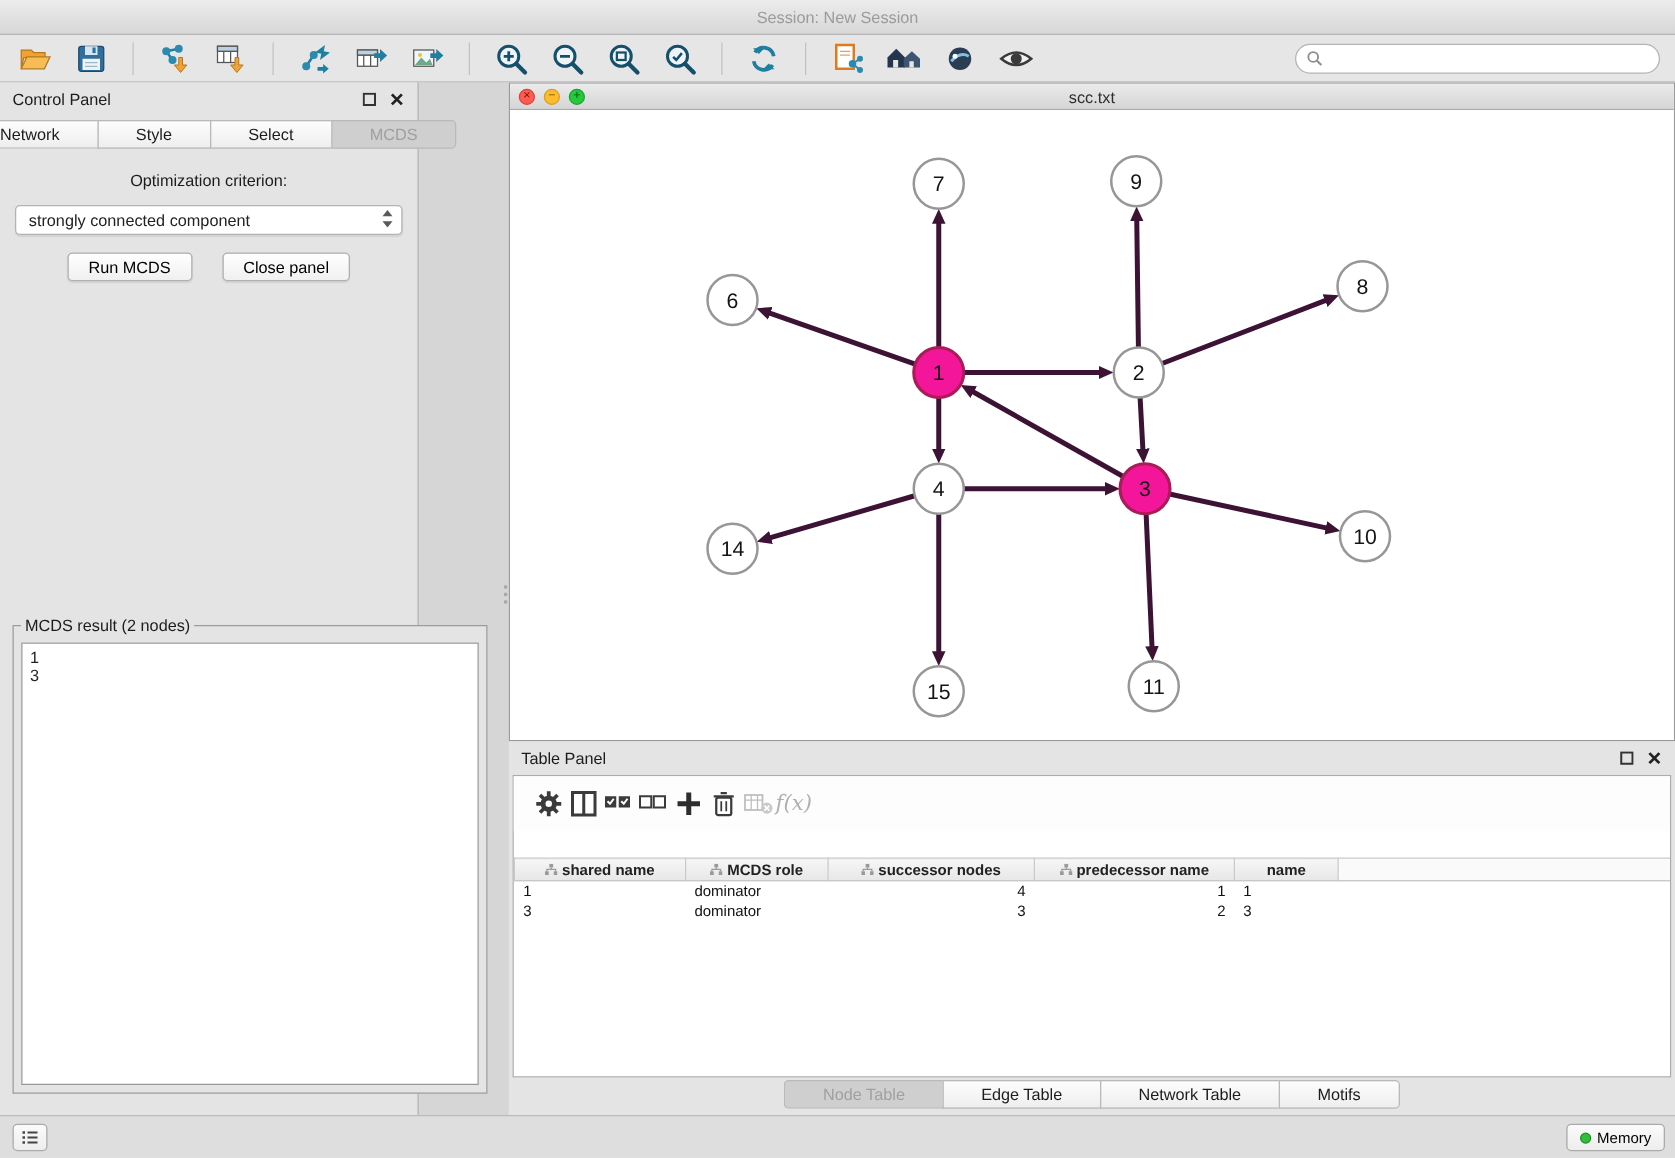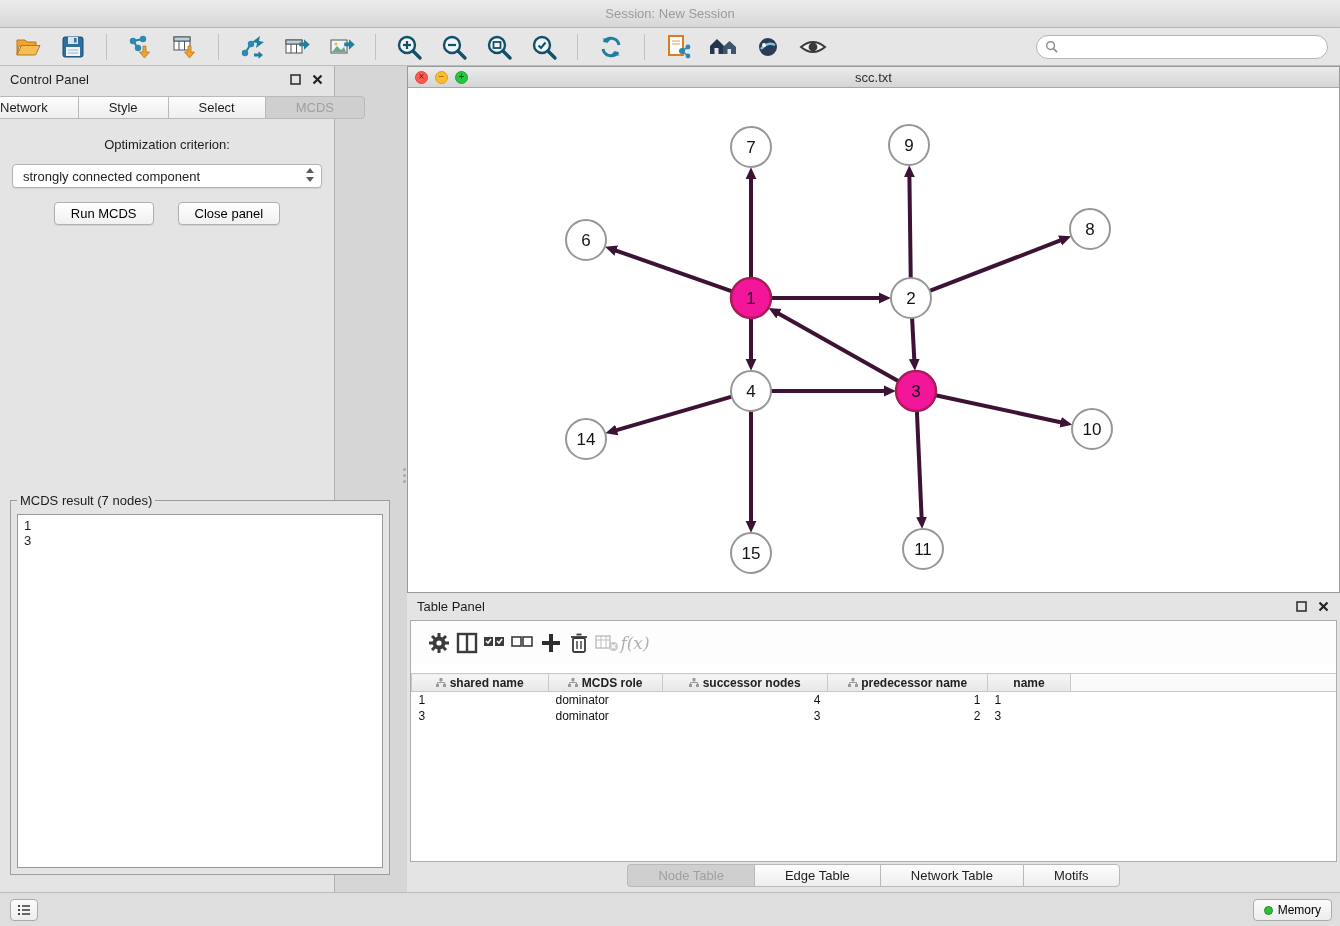--- a/index.html
+++ b/index.html
@@ -63,21 +63,21 @@
   
   .graph-edge { stroke-linecap:round; }
   .graph-node text { font-family:"Liberation Sans","DejaVu Sans",sans-serif; font-size:17px; }
 
   
   .table-panel { position:absolute; left:407px; top:593px; width:933px; height:299px; background:#e4e4e4; }
   .tp-content { position:absolute; left:3px; top:27px; right:3px; height:242px; background:#fff; border:1px solid #ababab; }
   .tp-toolbar { height:44px; display:flex; align-items:center; padding:0 14px; background:#fdfdfd; }
   .tp-toolbar .tbtn { width:28px; height:28px; }
   .fx-label { font-family:"DejaVu Serif",serif; font-style:italic; color:#b0b0b0; font-size:17px; }
-  table.data { border-collapse:collapse; width:100%; table-layout:fixed; margin-top:8px;padding-left:16px; }
+  table.data { border-collapse:collapse; width:100%; table-layout:fixed; margin-top:21px;padding-left:16px; }
   table.data th { background:linear-gradient(#f6f6f6,#e7e7e7); border:1px solid #c9c9c9; font-size:12px;
     font-weight:bold; color:#222; height:18px; padding:0 4px; white-space:nowrap; overflow:hidden; }
   table.data th .hlab { vertical-align:middle; }
   table.data td { font-size:12px; height:16px; padding:0 7px; white-space:nowrap; overflow:hidden; color:#111; }
   table.data td.num { text-align:right; }
   .tp-tabs { position:absolute; left:0; right:0; bottom:5px; display:flex; justify-content:center; }
 
   
   .statusbar { position:absolute; left:0; top:892px; width:1340px; height:34px; background:#dedede; border-top:1px solid #bcbcbc; }
   .status-left-btn { position:absolute; left:10px; top:6px; width:28px; height:22px; background:linear-gradient(#fbfbfb,#ededed);
@@ -280,21 +280,21 @@
             <path d="M7 16 L3 11 H11 Z" fill="#5a5a5a"></path>
           </svg>
         </span>
       </div>
       <div class="cp-buttons">
         <button class="pushbtn">Run MCDS</button>
         <button class="pushbtn">Close panel</button>
       </div>
     </div>
     <fieldset class="result-box">
-      <legend>MCDS result (7 nodes)</legend>
+      <legend>MCDS result (2 nodes)</legend>
       <div class="result-area" id="result-area">1
 3</div>
     </fieldset>
   </div>
 
   <div class="v-splitter-handle">
       <i></i>
       <i></i>
       <i></i>
     </div>

